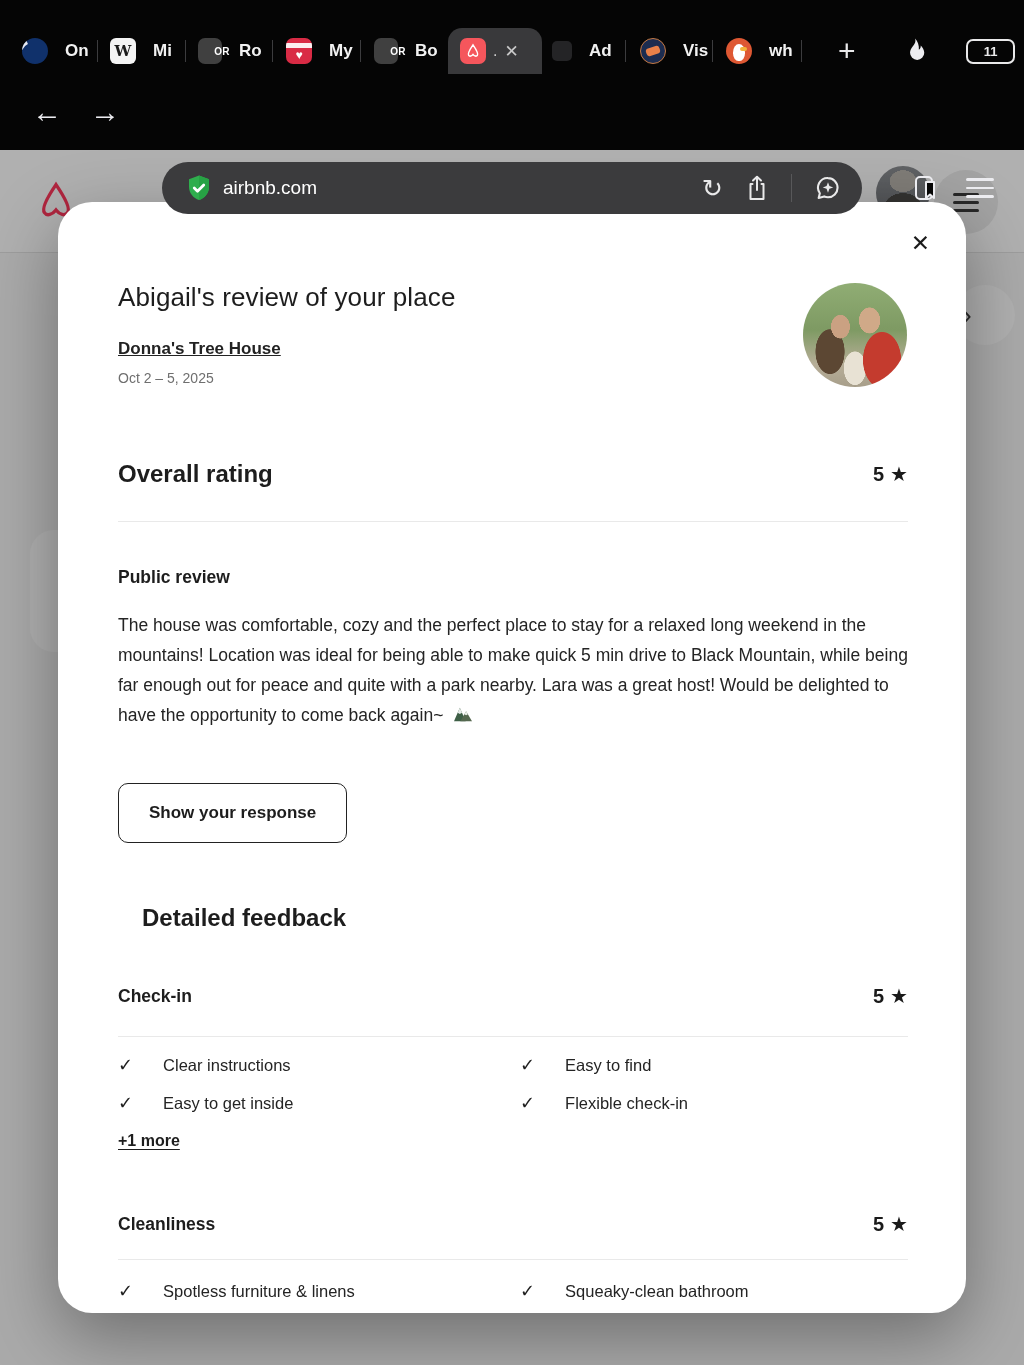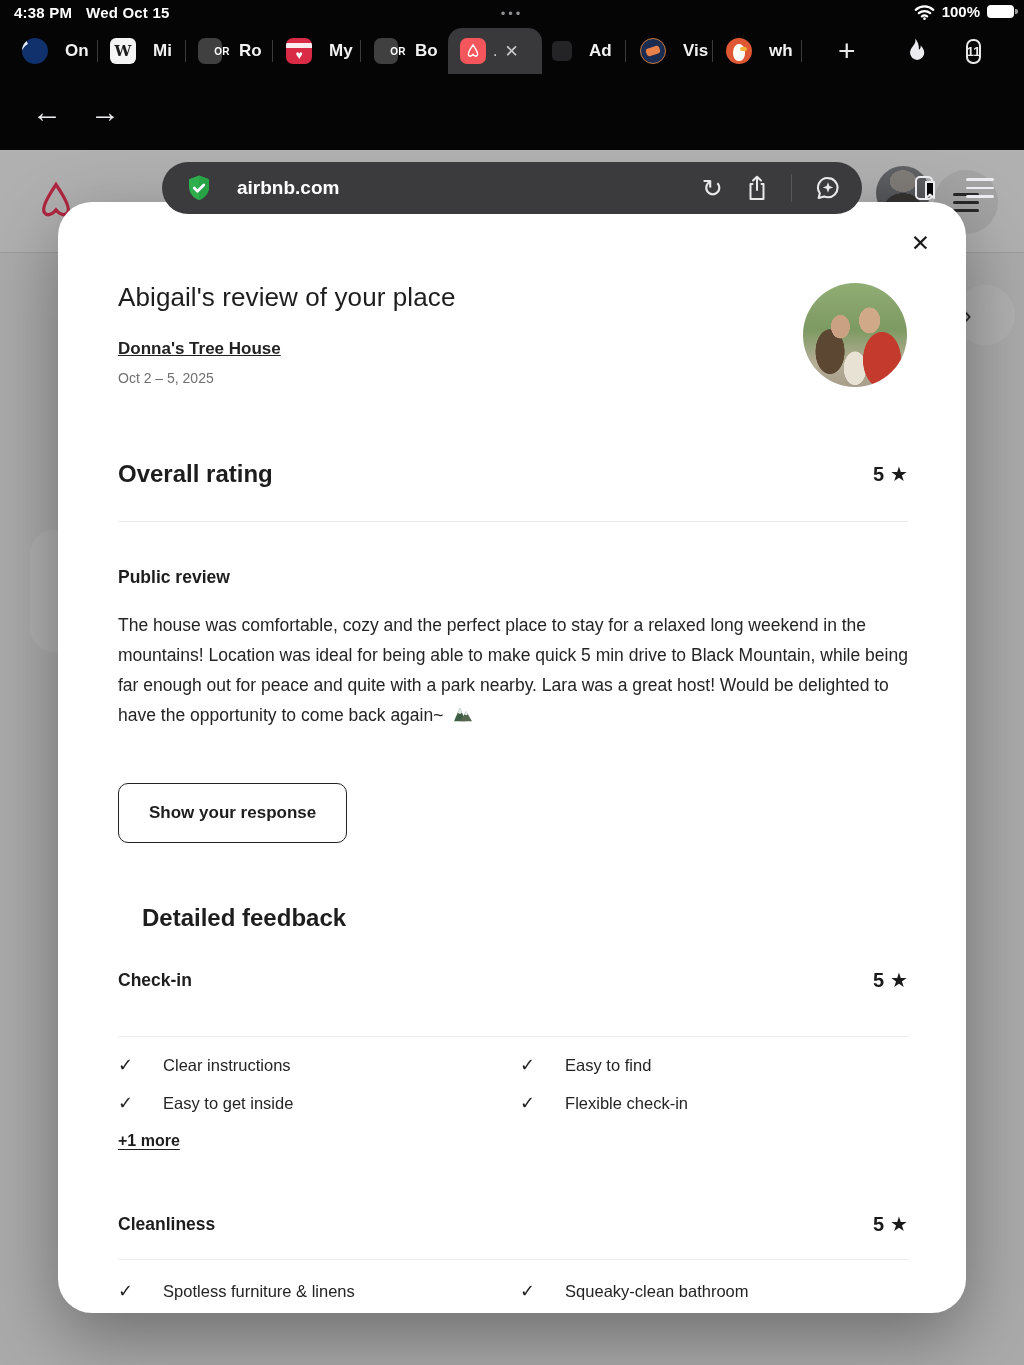--- a/index.html
+++ b/index.html
@@ -32,28 +32,28 @@
   .ic-my:after{content:"♥";position:absolute;left:0;right:0;top:9px;text-align:center;color:#fff;font-size:12px;line-height:16px;}
   .ic-airbnb{width:26px;height:26px;border-radius:7px;background:#f5565c;display:flex;align-items:center;justify-content:center;}
   .ic-ad{width:20px;height:20px;border-radius:5px;background:#242426;}
   .ic-vis{width:26px;height:26px;border-radius:50%;background:#1c2c50;border:1px solid #c77a44;position:relative;}
   .ic-vis:after{content:"";position:absolute;left:5px;top:8px;width:14px;height:8px;border-radius:3px;background:#e88049;transform:rotate(-18deg);}
   .ic-duck{width:26px;height:26px;border-radius:50%;background:#de5833;position:relative;overflow:hidden;}
   .ic-duck:before{content:"";position:absolute;left:7px;top:6px;width:12px;height:17px;border-radius:50% 50% 45% 45%;background:#fff;}
   .ic-duck:after{content:"";position:absolute;left:14px;top:9px;width:7px;height:4px;border-radius:2px;background:#f2b43a;}
   .plus-btn{position:absolute;top:0;height:46px;display:flex;align-items:center;color:#e9e9ea;font-size:30px;font-weight:300;}
   .icon-btn-wrap{position:absolute;top:0;height:46px;display:flex;align-items:center;}
-  .tabcount{width:15px;height:25px;border:2px solid #e9e9ea;border-radius:7px;color:#e9e9ea;font-size:13px;font-weight:700;display:flex;align-items:center;justify-content:center;}
+  .tabcount{width:49px;height:25px;border:2px solid #e9e9ea;border-radius:7px;color:#e9e9ea;font-size:13px;font-weight:700;display:flex;align-items:center;justify-content:center;}
 
   
   .toolbar{position:absolute;top:74px;left:0;right:0;height:76px;display:block;}
   .navarrow{position:absolute;top:18px;width:40px;height:40px;color:#ececf0;font-size:30px;font-weight:400;display:flex;align-items:center;justify-content:center;}
   .urlpill{position:absolute;left:162px;top:88px;width:700px;height:52px;border-radius:26px;background:#3b3b3d;display:flex;align-items:center;padding:0 16px;}
   .shield{width:30px;height:30px;margin-left:6px;}
-  .urltext{color:#fff;font-size:19px;font-weight:700;margin-left:23px;flex:1;}
+  .urltext{color:#fff;font-size:19px;font-weight:400;margin-left:9px;flex:1;}
   .pill-icons{display:flex;align-items:center;gap:22px;margin-right:4px;}
   .reload{color:#e9e9ea;font-size:25px;line-height:1;}
   .pilldiv{width:1px;height:28px;background:#58585a;}
   .chrome-right{position:absolute;right:0;top:88px;display:flex;align-items:center;gap:26px;right:30px;height:52px;}
   .hamburger{display:flex;flex-direction:column;gap:6px;}
   .hamburger i{display:block;width:28px;height:2.6px;background:#ececf0;border-radius:2px;}
 
   
   .page{position:absolute;top:150px;left:0;width:1024px;height:1215px;background:#f7f7f7;z-index:1;}
   .site-header{position:absolute;top:0;left:0;right:0;height:103px;background:#fff;border-bottom:1px solid #e4e4e4;}
@@ -91,21 +91,21 @@
   .h-large{font-size:24px;font-weight:700;color:#1d1d1d;}
   .h-small{font-size:17.5px;font-weight:700;color:#1d1d1d;}
   .stars{display:flex;align-items:center;gap:6px;font-size:20px;font-weight:700;color:#1a1a1a;}
   .stars .glyph{font-size:20px;}
   .m-div{position:absolute;left:60px;right:58px;height:1px;background:#e9e9e9;}
   .pubreview-label{position:absolute;left:60px;top:365px;}
   .review-text{position:absolute;left:60px;top:408px;width:792px;font-size:17.5px;line-height:30px;color:#242424;}
   .mtn-ico{vertical-align:-2px;margin-left:4px;}
   .response-btn{position:absolute;left:60px;top:581px;height:60px;padding:0 30px;border:1.6px solid #222;border-radius:10px;background:#fff;font-size:17px;font-weight:600;color:#1d1d1d;display:flex;align-items:center;}
   .detailed-title{position:absolute;left:60px;top:702px;margin-left:24px;}
-  .row-checkin{top:766px;gap:13px;}
+  .row-checkin{top:782px;gap:13px;}
   .check-grid{position:absolute;left:60px;right:58px;display:grid;grid-template-columns:402px 1fr;row-gap:16px;}
   .grid-checkin{top:852px;}
   .grid-clean{top:1078px;}
   .check-item{display:flex;align-items:center;gap:30px;font-size:16.5px;color:#242424;}
   .check-item .ck{font-size:18px;font-weight:500;color:#1d1d1d;}
   .more-link{position:absolute;left:60px;top:930px;font-size:16px;font-weight:700;color:#1d1d1d;text-decoration:underline;text-underline-offset:3px;}
   .row-clean{top:1010px;}
 </style>
 </head>
 <body>
@@ -131,36 +131,20 @@
         </div>
     </div>
     <div class="bg-card"></div>
     <div class="bg-circle-btn">
         <span>›</span>
       </div>
     <div class="dim"></div>
   </div>
 
   <div class="chrome">
-    <div class="statusbar">
-      <div class="sb-left">
-        <span>4:38 PM</span><span>Wed Oct 15</span>
-      </div>
-      <div class="sb-dots">•••</div>
-      <div class="sb-right">
-        <svg width="21" height="16" viewBox="0 0 24 18">
-          <path d="M2 6.5a15 15 0 0 1 20 0" fill="none" stroke="#fff" stroke-width="2.6" stroke-linecap="round"></path>
-          <path d="M5.5 10.3a10 10 0 0 1 13 0" fill="none" stroke="#fff" stroke-width="2.6" stroke-linecap="round"></path>
-          <path d="M9 14a5 5 0 0 1 6 0" fill="none" stroke="#fff" stroke-width="2.6" stroke-linecap="round"></path>
-          <circle cx="12" cy="16.6" r="1.5" fill="#fff"></circle>
-        </svg>
-        <span>100%</span>
-        <span class="battery"></span>
-      </div>
-    </div>
 
     <div class="tabstrip">
       <div class="tab" style="left:22px">
           <span class="ic ic-on"></span>
           <span>On</span>
         </div>
       <div class="tabdiv" style="left:97px"></div>
       <div class="tab" style="left:110px">
           <span class="ic ic-wiki">W</span>
           <span>Mi</span>

